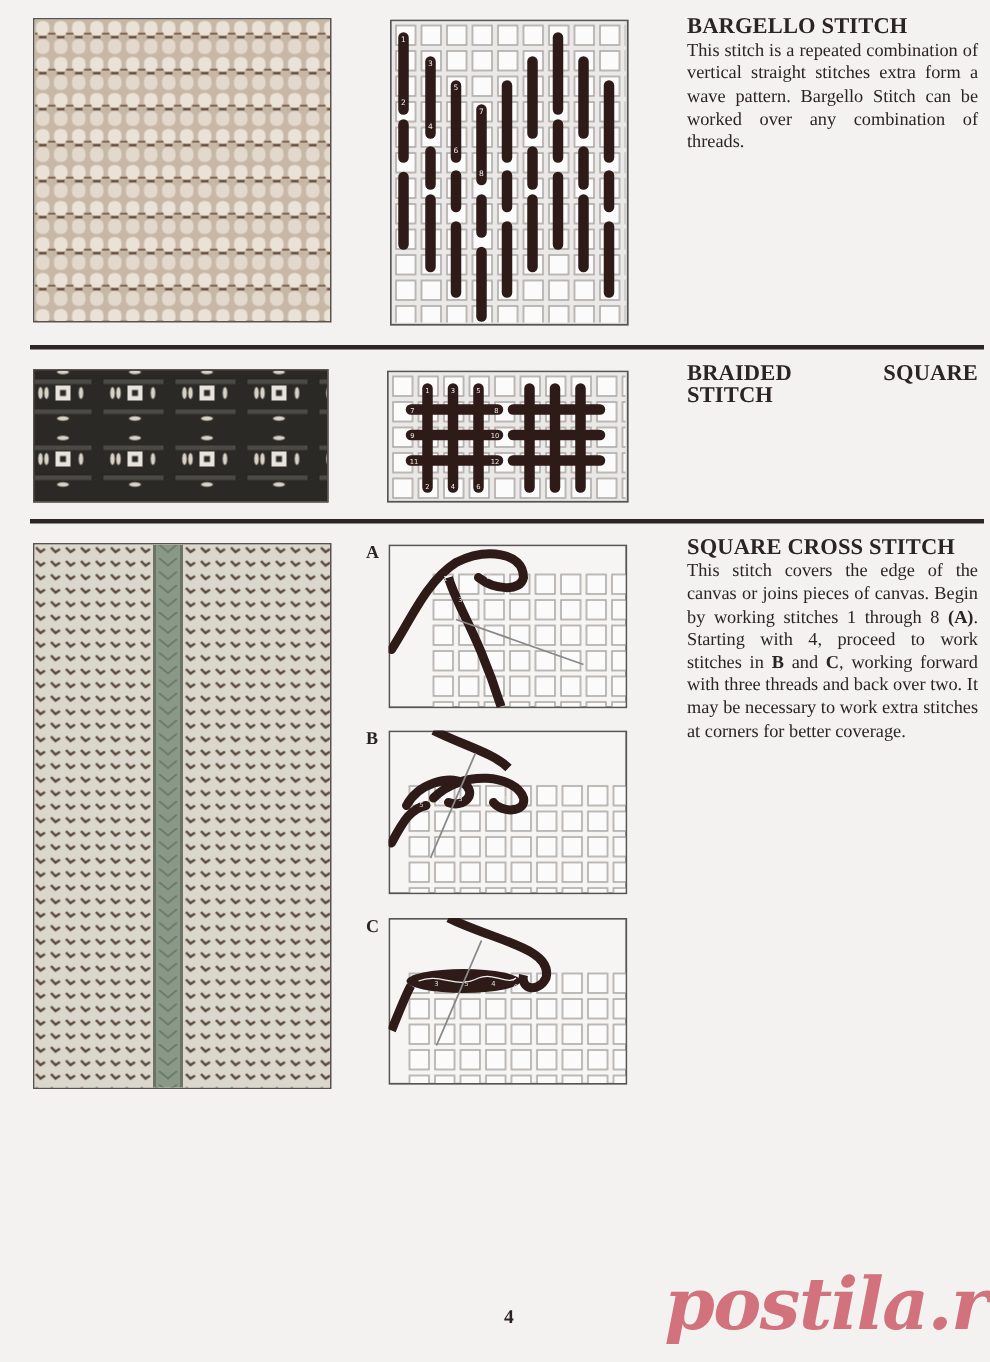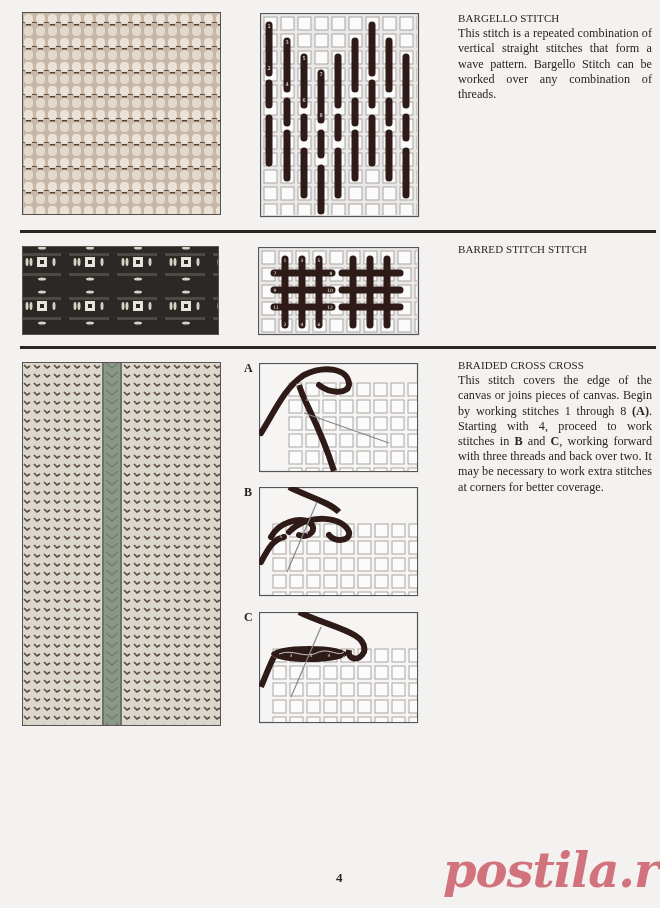--- a/index.html
+++ b/index.html
@@ -1,21 +1,21 @@
 <!DOCTYPE html>
 <html><head>
 <meta charset="utf-8">
 <style>
   html,body{margin:0;padding:0;}
   body{width:660px;height:908px;background:#f3f2f0;position:relative;overflow:hidden;font-family:"Liberation Serif","DejaVu Serif",serif;color:#2a2422;}
   .abs{position:absolute;}
   .rule{position:absolute;left:20px;width:636px;height:3px;background:#2b2624;}
   .photo{position:absolute;border:1px solid #5a524c;box-sizing:border-box;overflow:hidden;}
   .desc{position:absolute;left:458px;width:194px;font-size:12.2px;line-height:15.2px;text-align:justify;}
-  .desc h3{margin:0;font-size:11px;font-weight:normal;letter-spacing:0.1px;}
+  .desc h3{margin:0;font-size:15px;font-weight:bold;letter-spacing:0.1px;}
   .desc p{margin:0;}
   .label{position:absolute;font-weight:bold;font-size:12px;}
   .pagenum{position:absolute;left:336px;top:870px;font-size:13px;font-weight:bold;}
   .watermark{position:absolute;left:443px;top:842px;font-family:"DejaVu Serif",serif;font-style:italic;font-weight:bold;font-size:48px;color:#d2727c;letter-spacing:-1px;}
   svg{display:block;}
 </style>
 </head>
 <body>
 
 <div class="photo" style="left:22px;top:12px;width:199px;height:203px;">
@@ -82,21 +82,21 @@
       <text x="44" y="47">5</text>
         <text x="44" y="89">6</text>
       <text x="61" y="63">7</text>
         <text x="61" y="104">8</text>
     </g>
   </svg>
 </div>
 
 <div class="desc" style="top:11px;">
   <h3>BARGELLO STITCH</h3>
-  <p>This stitch is a repeated combination of vertical straight stitches that form a wave pattern. Bargello Stitch can be worked over any combination of threads.</p>
+  <p>This stitch is a repeated combination of vertical straight stitches extra form a wave pattern. Bargello Stitch can be worked over any combination of threads.</p>
 </div>
 
 <div class="rule" style="top:230px;"></div>
 
 <div class="photo" style="left:22px;top:246px;width:197px;height:89px;background:#2a2622;">
   <svg width="197" height="89" viewBox="0 0 197 89">
     <defs>
       <pattern id="bsq" width="48" height="44" patternUnits="userSpaceOnUse" x="-6" y="-2">
         <rect width="48" height="44" fill="#2b2926"></rect>
         <rect x="4" y="8" width="40" height="3" fill="#4c4a44"></rect>
@@ -148,21 +148,21 @@
         <text x="73" y="28">8</text>
       <text x="17" y="45">9</text>
         <text x="72" y="45">10</text>
       <text x="18" y="62">11</text>
         <text x="72" y="62">12</text>
     </g>
   </svg>
 </div>
 
 <div class="desc" style="top:242px;">
-  <h3>BARRED STITCH STITCH</h3>
+  <h3>BRAIDED SQUARE STITCH</h3>
 </div>
 
 <div class="rule" style="top:346px;"></div>
 
 <div class="photo" style="left:22px;top:362px;width:199px;height:364px;">
   <svg width="199" height="364" viewBox="0 0 199 364">
     <defs>
       <pattern id="canv" width="10" height="9" patternUnits="userSpaceOnUse">
         <rect width="10" height="9" fill="#dcd7cc"></rect>
         <path d="M1 2 L4 5 L7 3" stroke="#5a4a3e" stroke-width="1.6" fill="none"></path>
@@ -240,18 +240,18 @@
     <g fill="#ddd" font-size="4.5" font-family="DejaVu Sans, sans-serif" text-anchor="middle">
       <text x="32" y="45">3</text>
         <text x="52" y="45">5</text>
         <text x="70" y="45">4</text>
         <text x="85" y="47">6</text>
     </g>
   </svg>
 </div>
 
 <div class="desc" style="top:358px;">
-  <h3>BRAIDED CROSS CROSS</h3>
+  <h3>SQUARE CROSS STITCH</h3>
   <p><span>This stitch covers the edge of the canvas or joins pieces of canvas. Begin by working stitches 1 through 8 </span><b>(A)</b><span>. Starting with 4, proceed to work stitches in </span><b>B</b><span> and </span><b>C</b><span>, working forward with three threads and back over two. It may be necessary to work extra stitches at corners for better coverage.</span></p>
 </div>
 
 <div class="pagenum">4</div>
 <div class="watermark">postila.ru</div>
 
 </body></html>

